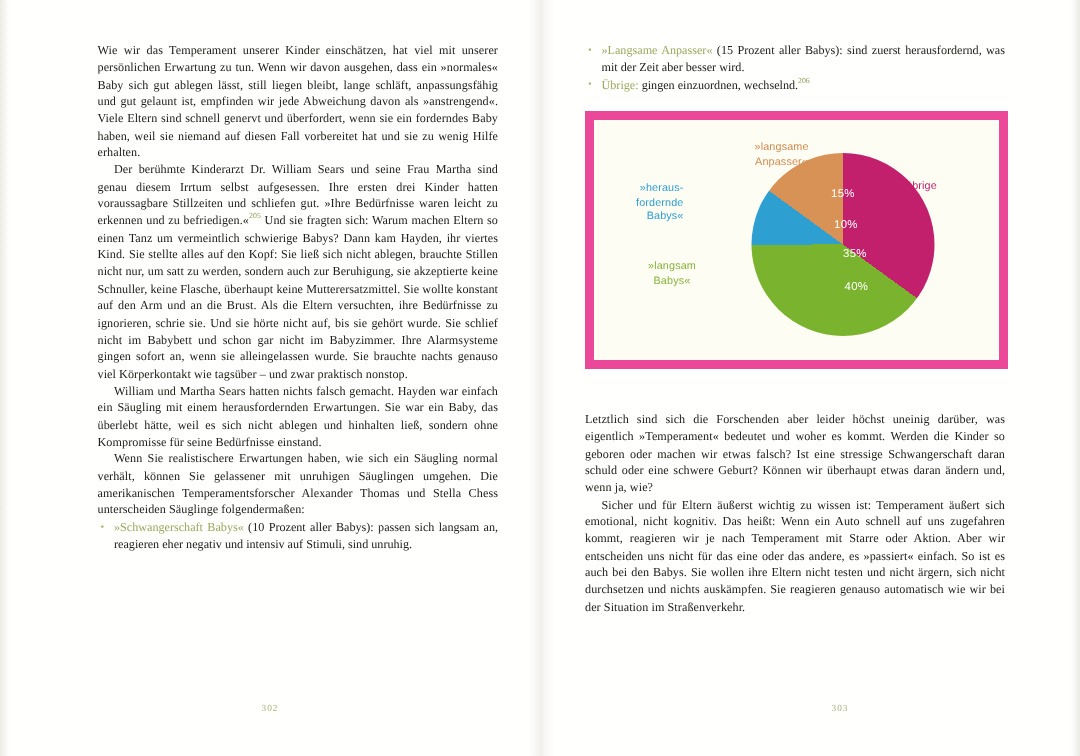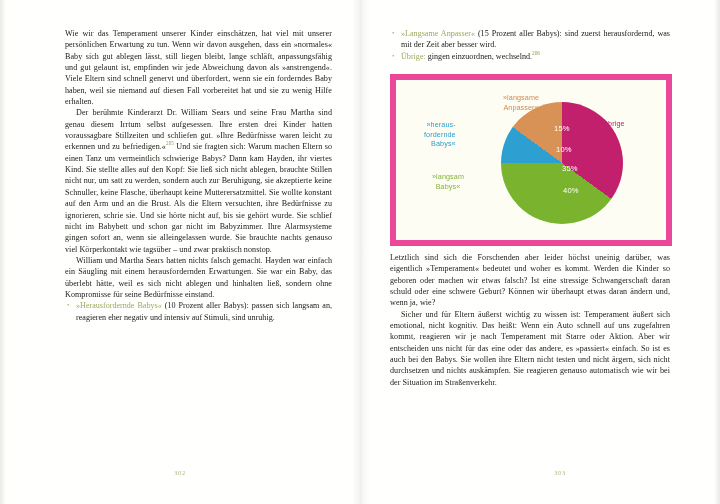--- a/index.html
+++ b/index.html
@@ -143,23 +143,24 @@
 
   <div class="page left">
     <div class="edge-l"></div>
 
     <p class="first">Wie wir das Temperament unserer Kinder einschätzen, hat viel mit unserer persönlichen Erwartung zu tun. Wenn wir davon ausgehen, dass ein »normales« Baby sich gut ablegen lässt, still liegen bleibt, lange schläft, anpassungsfähig und gut gelaunt ist, empfinden wir jede Abweichung davon als »anstrengend«. Viele Eltern sind schnell genervt und überfordert, wenn sie ein forderndes Baby haben, weil sie niemand auf diesen Fall vorbereitet hat und sie zu wenig Hilfe erhalten.</p>
 
     <p class="indent"><span>Der berühmte Kinderarzt Dr. William Sears und seine Frau Martha sind genau diesem Irrtum selbst aufgesessen. Ihre ersten drei Kinder hatten voraussagbare Stillzeiten und schliefen gut. »Ihre Bedürfnisse waren leicht zu erkennen und zu befriedigen.«</span><sup class="ref">205</sup><span> Und sie fragten sich: Warum machen Eltern so einen Tanz um vermeintlich schwierige Babys? Dann kam Hayden, ihr viertes Kind. Sie stellte alles auf den Kopf: Sie ließ sich nicht ablegen, brauchte Stillen nicht nur, um satt zu werden, sondern auch zur Beruhigung, sie akzeptierte keine Schnuller, keine Flasche, überhaupt keine Mutterersatzmittel. Sie wollte konstant auf den Arm und an die Brust. Als die Eltern versuchten, ihre Bedürfnisse zu ignorieren, schrie sie. Und sie hörte nicht auf, bis sie gehört wurde. Sie schlief nicht im Babybett und schon gar nicht im Babyzimmer. Ihre Alarmsysteme gingen sofort an, wenn sie alleingelassen wurde. Sie brauchte nachts genauso viel Körperkontakt wie tagsüber – und zwar praktisch nonstop.</span></p>
 
     <p class="indent">William und Martha Sears hatten nichts falsch gemacht. Hayden war einfach ein Säugling mit einem herausfordernden Erwartungen. Sie war ein Baby, das überlebt hätte, weil es sich nicht ablegen und hinhalten ließ, sondern ohne Kompromisse für seine Bedürfnisse einstand.</p>
 
+    <p class="indent">Wenn Sie realistischere Erwartungen haben, wie sich ein Säugling normal verhält, können Sie gelassener mit unruhigen Säuglingen umgehen. Die amerikanischen Temperamentsforscher Alexander Thomas und Stella Chess unterscheiden Säuglinge folgendermaßen:</p>
 
     <ul class="bullets">
-      <li><span class="term">»Herausfordernde Babys«</span><span> (10 Prozent aller Babys): passen sich langsam an, reagieren eher negativ und intensiv auf Stimuli, sind unruhig.</span></li>
+      <li><span class="term">»Schwangerschaft Babys«</span><span> (10 Prozent aller Babys): passen sich langsam an, reagieren eher negativ und intensiv auf Stimuli, sind unruhig.</span></li>
     </ul>
 
     <div class="folio">302</div>
   </div>
 
   <div class="page right">
     <div class="edge-r"></div>
 
     <ul class="bullets">
       <li><span class="term">»Langsame Anpasser«</span><span> (15 Prozent aller Babys): sind zuerst herausfordernd, was mit der Zeit aber besser wird.</span></li>
@@ -191,20 +192,20 @@
           <div class="pie"></div>
           <div class="slice-label sl-ubrige">35%</div>
           <div class="slice-label sl-einfach">40%</div>
           <div class="slice-label sl-heraus">10%</div>
           <div class="slice-label sl-langsam">15%</div>
         </div>
 
       </div>
     </div>
 
-    <p class="first" style="margin-top:6px">Letztlich sind sich die Forschenden aber leider höchst uneinig darüber, was eigentlich »Temperament« bedeutet und woher es kommt. Werden die Kinder so geboren oder machen wir etwas falsch? Ist eine stressige Schwangerschaft daran schuld oder eine schwere Geburt? Können wir überhaupt etwas daran ändern und, wenn ja, wie?</p>
+    <p class="first" style="margin-top:28px">Letztlich sind sich die Forschenden aber leider höchst uneinig darüber, was eigentlich »Temperament« bedeutet und woher es kommt. Werden die Kinder so geboren oder machen wir etwas falsch? Ist eine stressige Schwangerschaft daran schuld oder eine schwere Geburt? Können wir überhaupt etwas daran ändern und, wenn ja, wie?</p>
     <p class="indent">Sicher und für Eltern äußerst wichtig zu wissen ist: Temperament äußert sich emotional, nicht kognitiv. Das heißt: Wenn ein Auto schnell auf uns zugefahren kommt, reagieren wir je nach Temperament mit Starre oder Aktion. Aber wir entscheiden uns nicht für das eine oder das andere, es »passiert« einfach. So ist es auch bei den Babys. Sie wollen ihre Eltern nicht testen und nicht ärgern, sich nicht durchsetzen und nichts auskämpfen. Sie reagieren genauso automatisch wie wir bei der Situation im Straßenverkehr.</p>
 
     <div class="folio">303</div>
   </div>
 
   <div class="gutter"></div>
 </div>
 
 </body></html>

